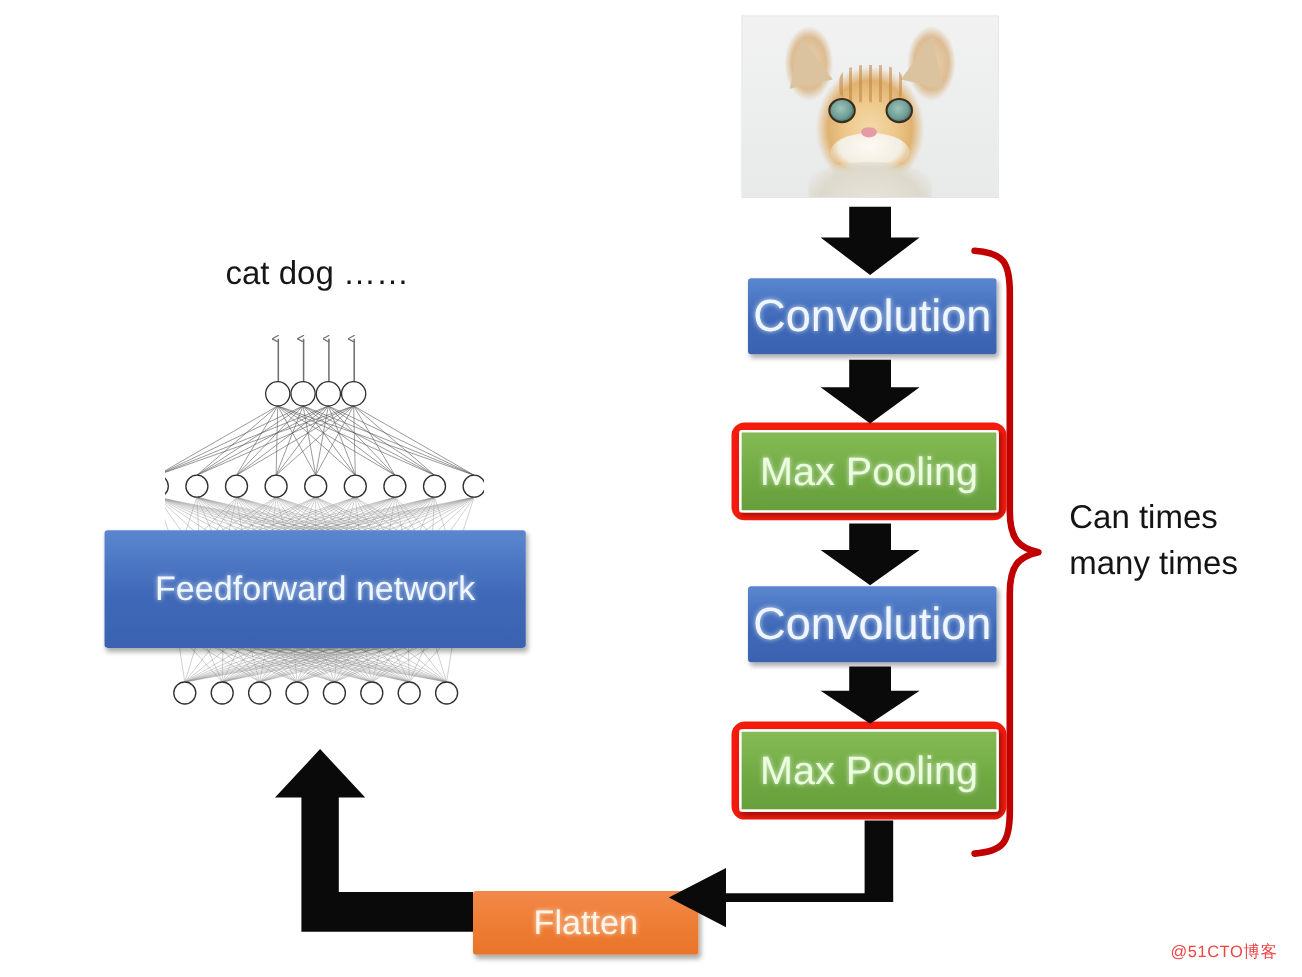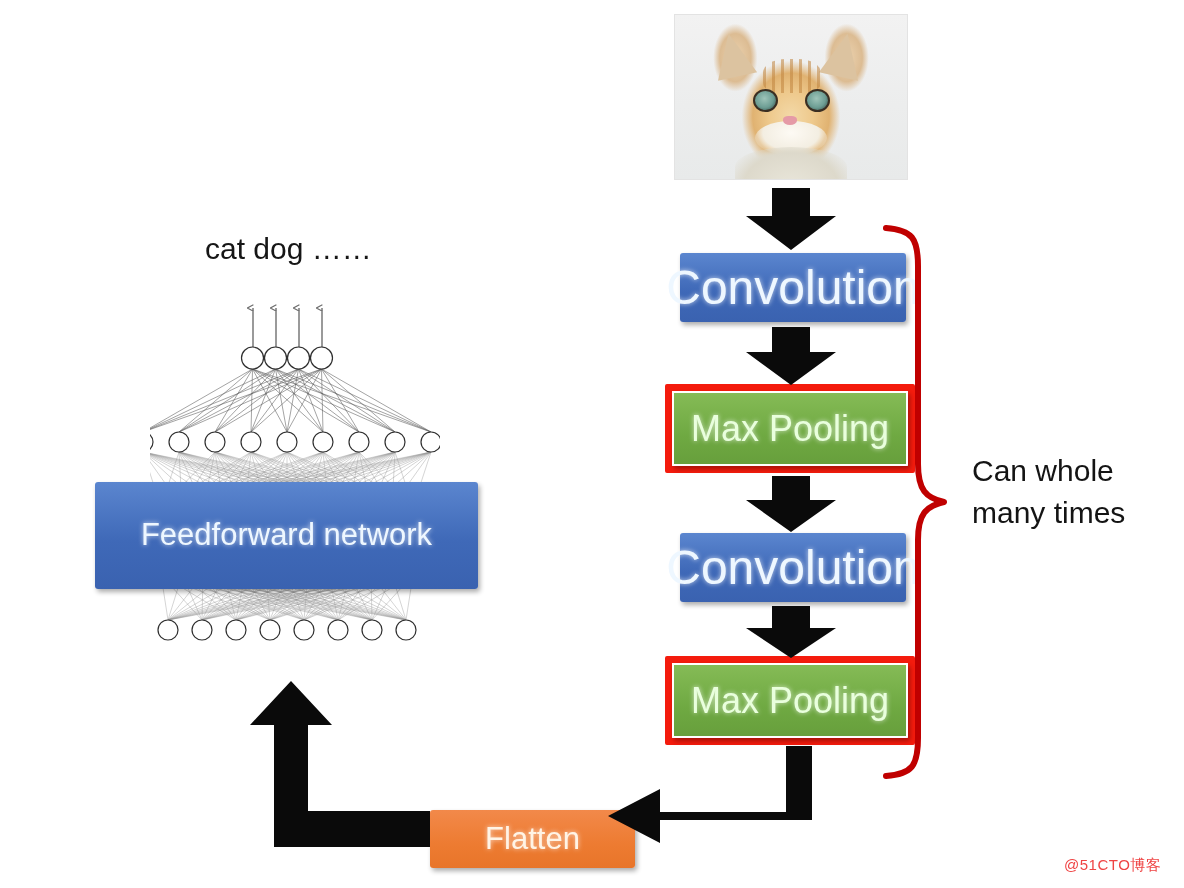--- a/index.html
+++ b/index.html
@@ -57,39 +57,39 @@
     align-items:center;
     justify-content:center;
     color:#eef7ff;
     text-shadow:0 0 5px rgba(255,255,255,.75);
     box-shadow:2px 3px 5px rgba(0,0,0,.33);
     box-sizing:border-box;
     user-select:none;
   }
   .stage-blue{
     background:linear-gradient(180deg,#5b86cf 0%,#3f69b8 55%,#3a62b0 100%);
-    font-size:48px;
+    font-size:41px;
   }
   .stage-green{
     background:linear-gradient(180deg,#85bb56 0%,#6fa942 60%,#679f3c 100%);
     color:#e9ffdd;
     font-size:36px;
     border:2px solid #ffffff;
   }
   .stage-orange{
     background:linear-gradient(180deg,#f2894a 0%,#ed7b31 60%,#e8752a 100%);
     color:#fff4e6;
     font-size:31px;
   }
 
   
   .redframe{
     border:7px solid #f41b0d;
     background:#ffffff;
-    border-radius:2px;
+    border-radius:12px;
     box-sizing:border-box;
   }
 
   
   #catphoto{
     left:674px; top:14px;
     width:232px; height:164px;
     background:
       radial-gradient(ellipse 62px 30px at 50% 94%, #e6ebe4 0%, #dfe5dd 40%, rgba(223,229,221,0) 72%),
       radial-gradient(ellipse 58px 66px at 50% 62%, #f3d9a8 0%, #eec98c 38%, #e0b271 66%, rgba(224,178,113,0) 85%),
@@ -744,19 +744,19 @@
     <path fill="none" stroke="#C00000" stroke-width="6" stroke-linecap="round" stroke-linejoin="round" d="M8 6
              C 34 8, 40 16, 40 44
              L 40 242
              C 40 268, 48 276, 66 280
              C 48 284, 40 292, 40 318
              L 40 516
              C 40 544, 34 552, 8 554"></path>
   </svg>
 
   <div class="abs" id="repeat">
-    <div>Can whole</div>
+    <div>Can times</div>
     <div>many times</div>
   </div>
 
   <div class="abs" id="watermark">@51CTO博客</div>
 
 </div>
 
 </body></html>

